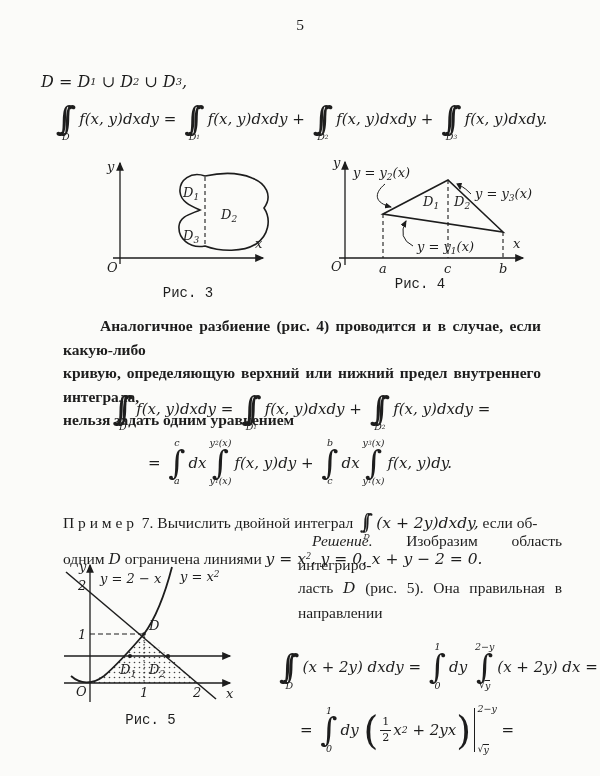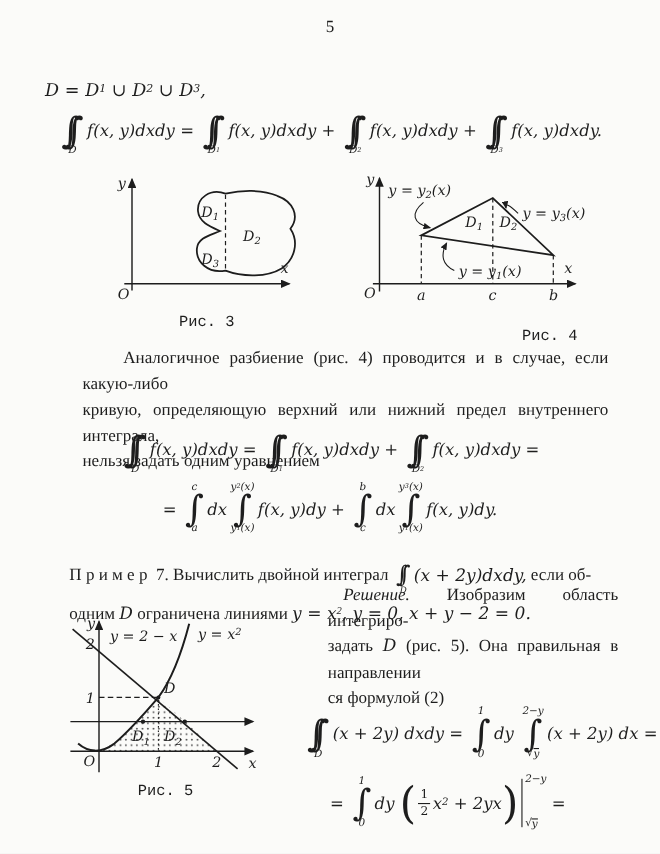--- a/index.html
+++ b/index.html
@@ -127,23 +127,23 @@
     <text x="16" y="121"><tspan>O</tspan></text>
     <text x="38" y="27"><tspan>y = y</tspan><tspan class="ts-sub" dy="3">2</tspan><tspan dy="-3">(x)</tspan></text>
     <text x="160" y="48"><tspan>y = y</tspan><tspan class="ts-sub" dy="3">3</tspan><tspan dy="-3">(x)</tspan></text>
     <text x="102" y="101"><tspan>y = y</tspan><tspan class="ts-sub" dy="3">1</tspan><tspan dy="-3">(x)</tspan></text>
     <text x="108" y="56"><tspan>D</tspan><tspan class="ts-sub" dy="3">1</tspan></text>
     <text x="139" y="56"><tspan>D</tspan><tspan class="ts-sub" dy="3">2</tspan></text>
     <text x="64" y="123"><tspan>a</tspan></text>
     <text x="129" y="123"><tspan>c</tspan></text>
     <text x="184" y="123"><tspan>b</tspan></text>
   </svg>
-  <div class="abs caption" style="left:315px;top:298px;width:210px;text-align:right;">Рис. 4</div>
-
-  <div class="abs" style="top:314px;left:75px;width:478px;">
+  <div class="abs caption" style="left:315px;top:276px;width:210px;">Рис. 4</div>
+
+  <div class="abs" style="top:314px;left:63px;width:478px;font-weight:bold;">
     <div class="tline just ind">Аналогичное разбиение (рис. 4) проводится и в случае, если какую-либо</div>
     <div class="tline just">кривую, определяющую верхний или нижний предел внутреннего интеграла,</div>
     <div class="tline">нельзя задать одним уравнением</div>
   </div>
 
   <div class="abs mrow" style="top:384px;left:0;width:600px;justify-content:center;">
     <span class="ic">
       <span class="toplim"></span>
       <span class="glyph dbl"><span>∫</span><span>∫</span></span>
       <span class="botlim"><span class="mi">D</span></span>
@@ -235,22 +235,21 @@
     <text x="42" y="27"><tspan>y = 2 − x</tspan></text>
     <text x="122" y="25"><tspan>y = x</tspan><tspan class="ts-sup" dy="-4">2</tspan></text>
     <text x="91" y="74"><tspan>D</tspan></text>
     <text x="62" y="118" font-size="12"><tspan>D</tspan><tspan class="ts-sub" dy="3">1</tspan></text>
     <text x="91" y="118" font-size="12"><tspan>D</tspan><tspan class="ts-sub" dy="3">2</tspan></text>
   </svg>
   <div class="abs caption" style="left:58px;top:712px;width:185px;">Рис. 5</div>
 
   <div class="abs" style="top:529px;left:298px;width:264px;">
     <div class="tline just" style="text-indent:14px;"><span class="mit">Решение.</span><span class="mrm">  Изобразим область интегриро-</span></div>
-    <div class="tline just"><span class="mrm">задать </span><span class="mi">D</span><span class="mrm"> (рис. 5). Она правильная в направлении</span></div>
-    <div class="tline"><span class="mrm">ся формулой (2)</span></div>
+    <div class="tline just"><span class="mrm">ласть </span><span class="mi">D</span><span class="mrm"> (рис. 5). Она правильная в направлении</span></div>
   </div>
 
   <div class="abs mrow" style="top:642px;left:276px;">
     <span class="ic">
       <span class="toplim"></span>
       <span class="glyph dbl"><span>∫</span><span>∫</span></span>
       <span class="botlim"><span class="mi">D</span></span>
     </span>
     <span class="mbody"><span class="mi">(x + 2y) dxdy = </span></span>
     <span class="ic">

